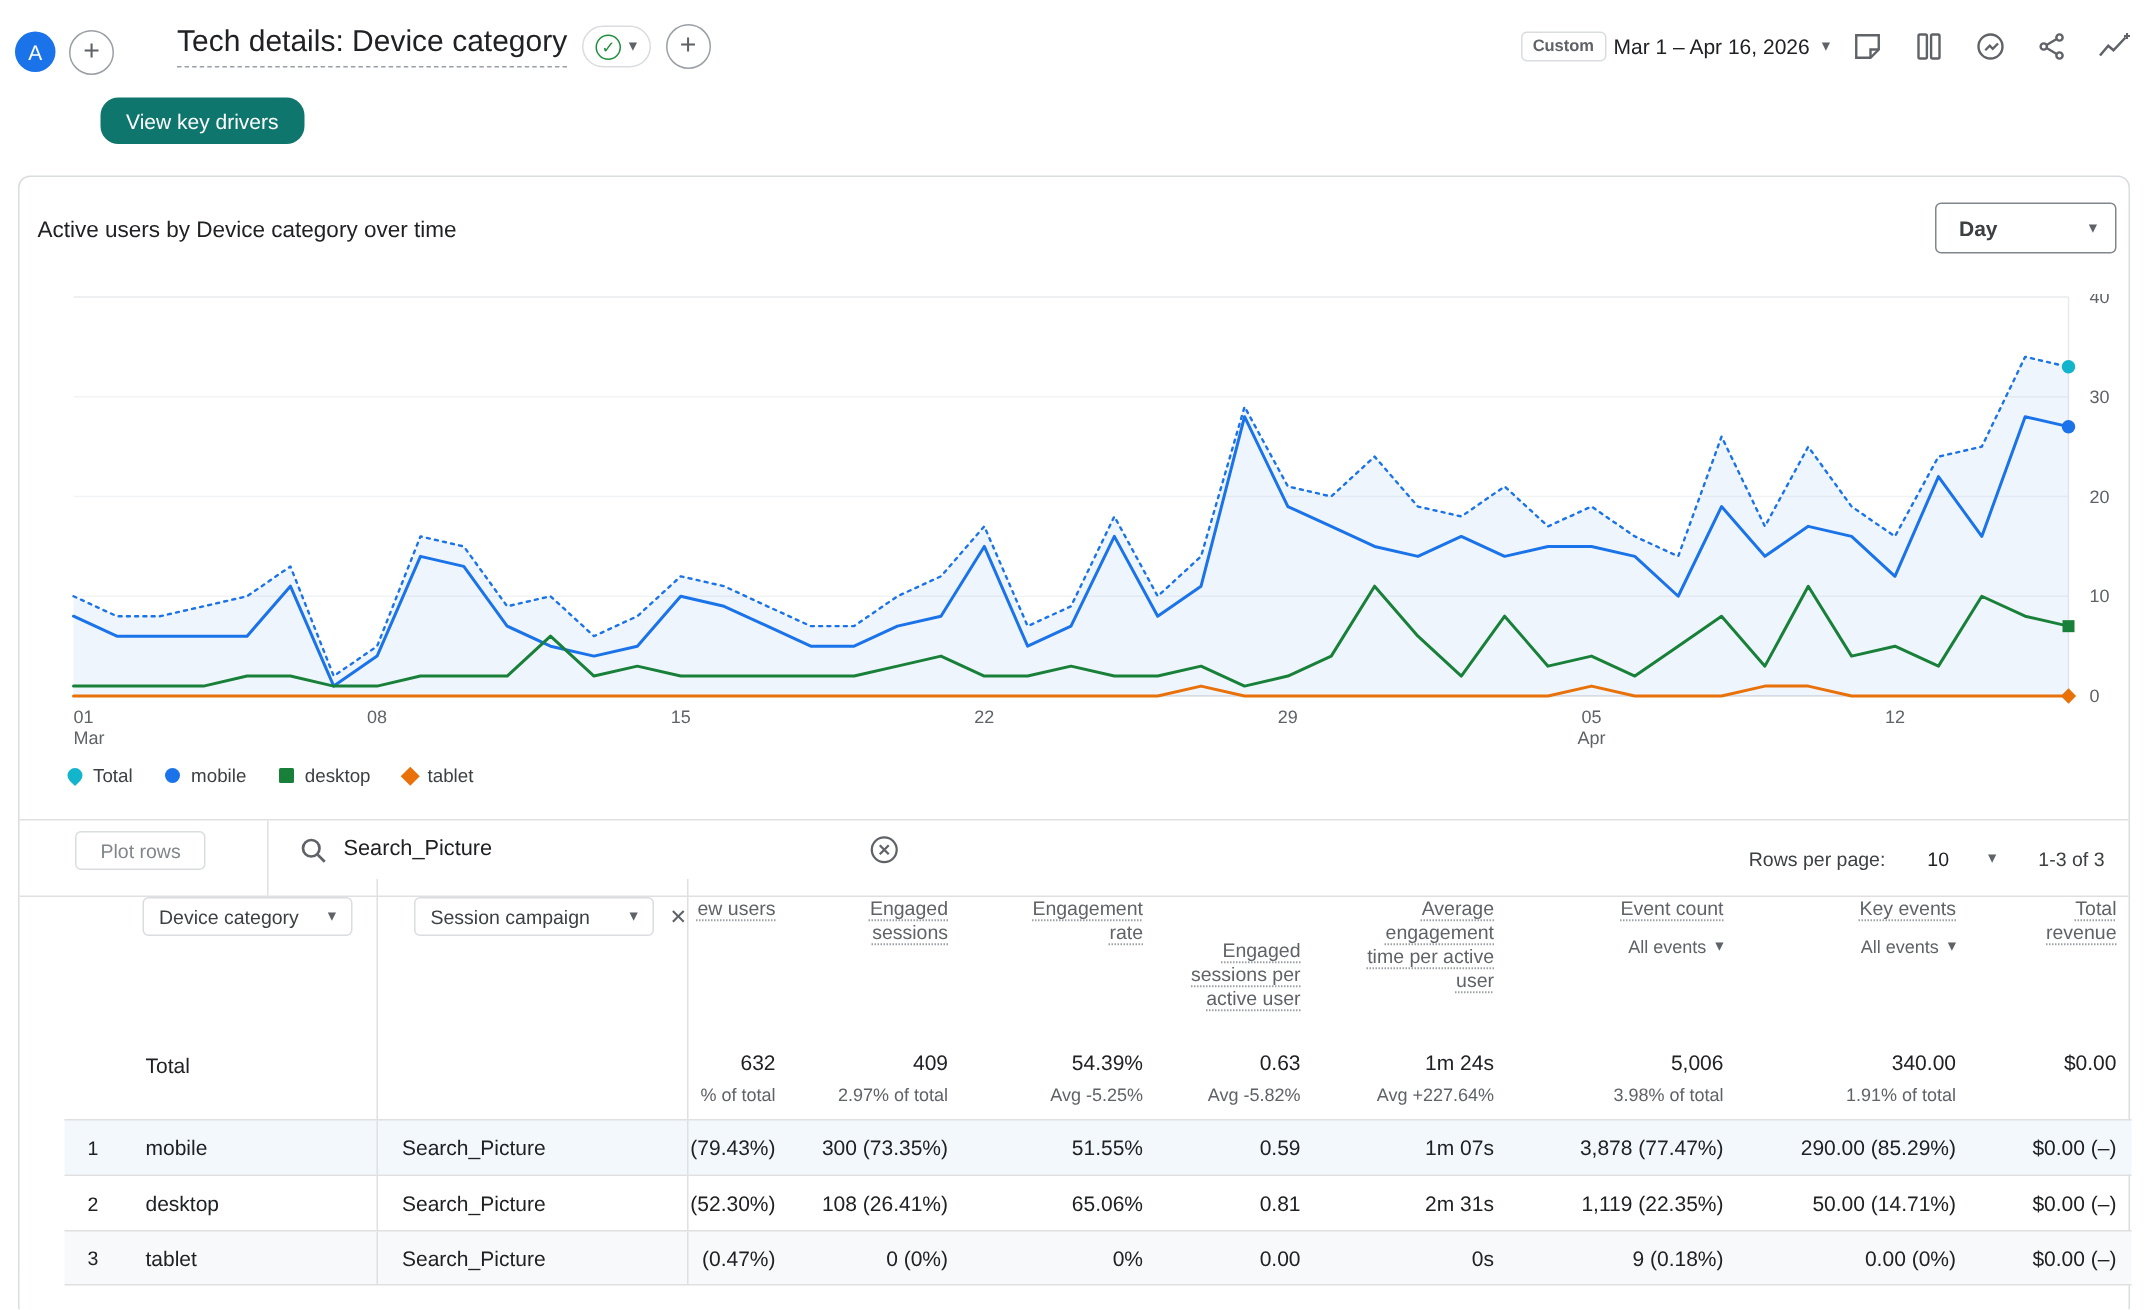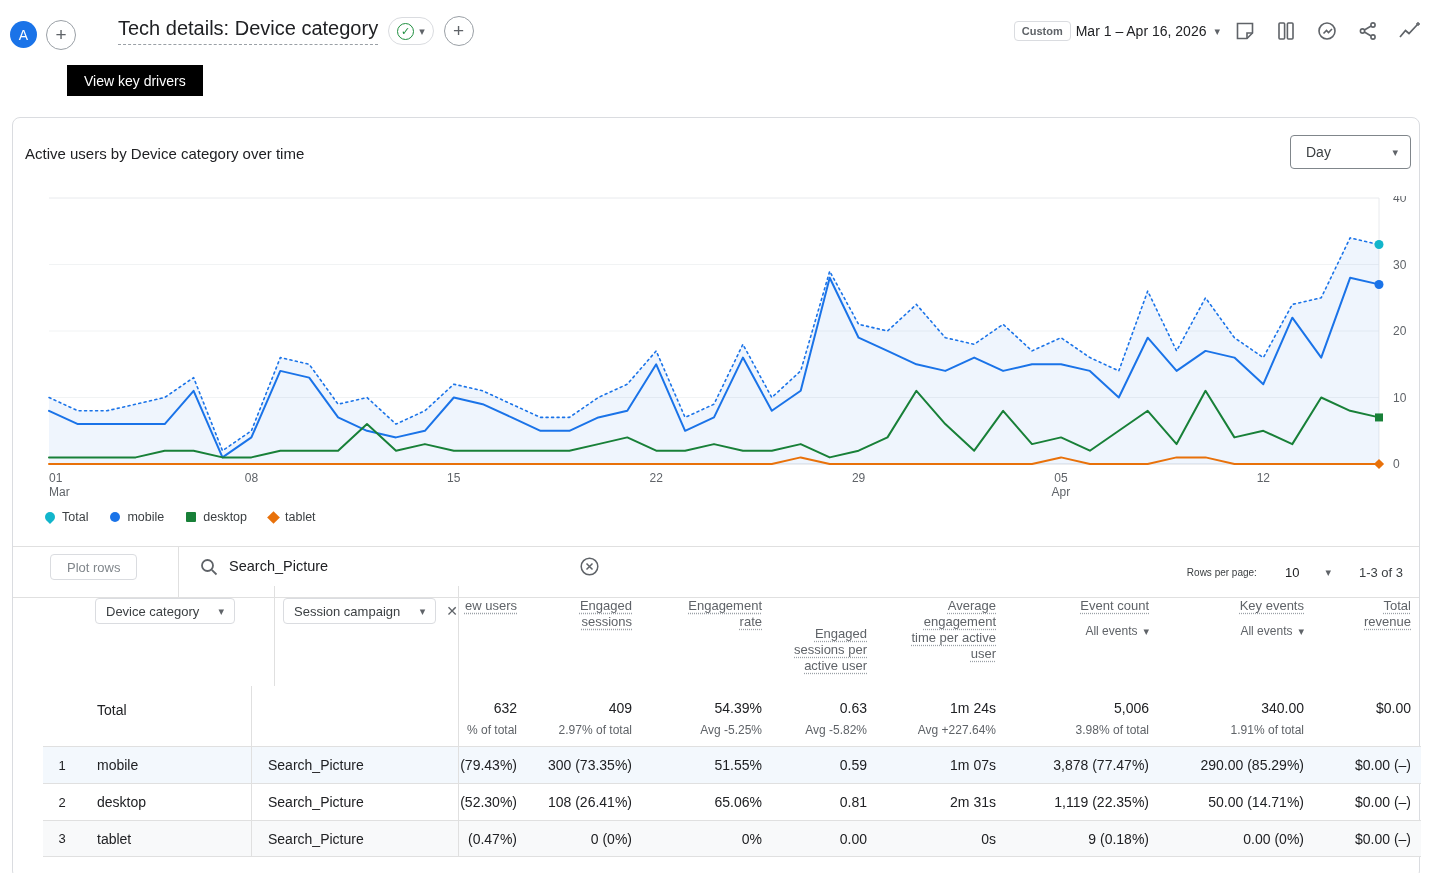--- a/index.html
+++ b/index.html
@@ -20,30 +20,30 @@
   .check-circle { width:17px; height:17px; border:1.6px solid #1e8e3e; border-radius:50%; color:#1e8e3e;
                   font-size:11px; display:flex; align-items:center; justify-content:center; }
   .caret { color:#5f6368; font-size:11px; line-height:1; }
   .tb-right { position:absolute; right:10px; top:0; height:62px; display:flex; align-items:center; gap:5px;margin-left:40px; }
   .custom-chip { font-size:11px; font-weight:bold; color:#5f6368; border:1px solid #dadce0; border-radius:4px; padding:3px 7px; }
   .date-range { font-size:14px; color:#202124; display:flex; align-items:center; gap:8px; }
   .tb-icons { display:flex; align-items:center; gap:17px; margin-left:8px; }
   .tb-icons svg { display:block; }
 
   
-  #view-key-drivers { position:absolute; left:67px; top:65px; height:31px; background:#000000; color:#fff;
-                      border:none; border-radius:0; font-size:14px; padding:0 17px; display:flex; align-items:center; cursor:pointer; }
+  #view-key-drivers { position:absolute; left:67px; top:65px; height:31px; background:#0f766e; color:#fff;
+                      border:none; border-radius:12px; font-size:14px; padding:0 17px; display:flex; align-items:center; cursor:pointer; }
 
   
   #card { position:absolute; left:12px; top:117px; width:1408px; height:762px; background:#fff;
           border:1px solid #dadce0; border-radius:8px; }
   .chart-title { position:absolute; left:12px; top:27px; font-size:15px; color:#202124; }
   .interval-select { position:absolute; right:8px; top:17px; width:121px; height:34px; border:1px solid #80868b;
                      border-radius:4px; display:flex; align-items:center; justify-content:space-between;
-                     padding:0 12px 0 15px; font-size:14px; color:#3c4043; cursor:pointer; background:#fff; }
+                     padding:0 12px 0 15px; font-size:14px; color:#3c4043; cursor:pointer; background:#fff;font-weight:bold; }
   #chart-svg { position:absolute; left:30px; top:78px; }
   .ax { fill:#5f6368; font-size:12px; font-family:"Liberation Sans","DejaVu Sans",sans-serif; }
 
   
   #legend { position:absolute; left:32px; top:392px; display:flex; align-items:center; gap:22px; }
   .legend-item { display:flex; align-items:center; font-size:12.5px; color:#3c4043; }
   .sw { display:inline-block; width:10px; height:10px; margin-right:7px; background:#888; }
   .sw.circle { border-radius:50%; }
   .sw.square { border-radius:1px; }
   .sw.diamond { transform:rotate(45deg); width:9px; height:9px; }
@@ -53,21 +53,21 @@
   #toolbar { position:absolute; left:0; top:428px; width:100%; height:52px;
              border-top:1px solid #e0e0e0; border-bottom:1px solid #e0e0e0; }
   #plot-rows { position:absolute; left:37px; top:7px; height:26px; padding:0 16px; border:1px solid #dadce0;
                border-radius:4px; background:#fff; color:#80868b; font-size:13px; display:flex; align-items:center; }
   .tb-divider { position:absolute; left:165px; top:0; width:1px; height:100%; background:#e0e0e0; }
   #search-icon { position:absolute; left:186px; top:10px; }
   #search-input { position:absolute; left:216px; top:6px; width:330px; height:26px; border:none; outline:none;
                   font-size:14.5px; color:#202124; font-family:inherit; background:transparent; }
   #clear-search { position:absolute; left:566px; top:9px; background:none; border:none; cursor:pointer; padding:0; }
   .tb-rightgroup { position:absolute; right:16px; top:0; height:100%; display:flex; align-items:center; gap:28px; }
-  .rpp-label { font-size:10px; color:#3c4043; }
+  .rpp-label { font-size:13px; color:#3c4043; }
   .rpp-value { font-size:13px; color:#202124; display:flex; align-items:center; gap:26px; }
   .pagination { font-size:13px; color:#3c4043; }
 
   
   #tbl { position:absolute; left:30px; top:468px; width:1378px; }
   .trow { display:grid; grid-template-columns:38px 170px 208px 68px 115px 130px 105px 129px 153px 155px 107px; }
   .trow.thead { height:100px; }
   .trow.ttotal { height:60px; }
   .trow.drow { height:37px; border-top:1px solid #e0e0e0; }
   .trow.last { border-bottom:1px solid #e0e0e0; }
@@ -81,21 +81,21 @@
             text-underline-offset:3px; cursor:pointer; }
   .col-ns .hlabel { max-width:62px; }
   .col-es .hlabel { max-width:70px; }
   .col-er .hlabel { max-width:94px; }
   .col-eu .hlabel { max-width:74px;margin-top:28px; }
   .col-at .hlabel { max-width:94px; }
   .col-tr .hlabel { max-width:66px; }
   .hsel { margin-top:9px; font-size:12px; color:#5f6368; display:flex; align-items:center; gap:6px; cursor:pointer; }
 
   .chipcell { padding:12px 0 0 14px; }
-  .chipcell.camp { padding-left:8px; display:flex; align-items:flex-start;margin-left:23px; }
+  .chipcell.camp { padding-left:24px; display:flex; align-items:flex-start; }
   .dim-chip { height:26px; border:1px solid #dadce0; border-radius:4px; background:#fff; display:flex;
               align-items:center; justify-content:space-between; padding:0 10px; font-size:13px; color:#3c4043; cursor:pointer; }
   .dim-chip.dev { width:140px; margin-top:0; }
   .dim-chip.cmp { width:162px; }
   .xbtn { border:none; background:none; color:#5f6368; font-size:14px; margin:5px 0 0 10px; cursor:pointer; }
 
   .tcell { padding:14px 10px 0 0; text-align:right; overflow:hidden; }
   .tval { font-size:14px; color:#202124; white-space:nowrap; }
   .tsub { font-size:12px; color:#5f6368; margin-top:7px; white-space:nowrap; }
   .tlabel { padding:16px 0 0 16px; font-size:14px; color:#202124; }

